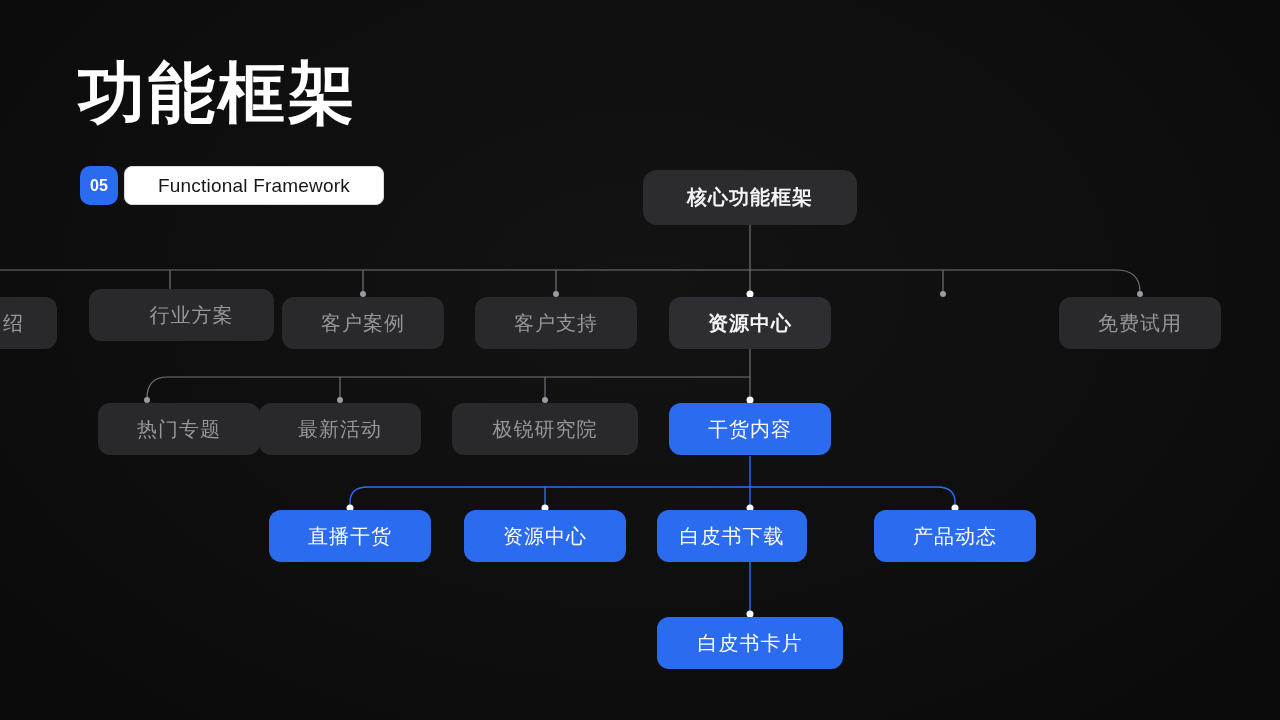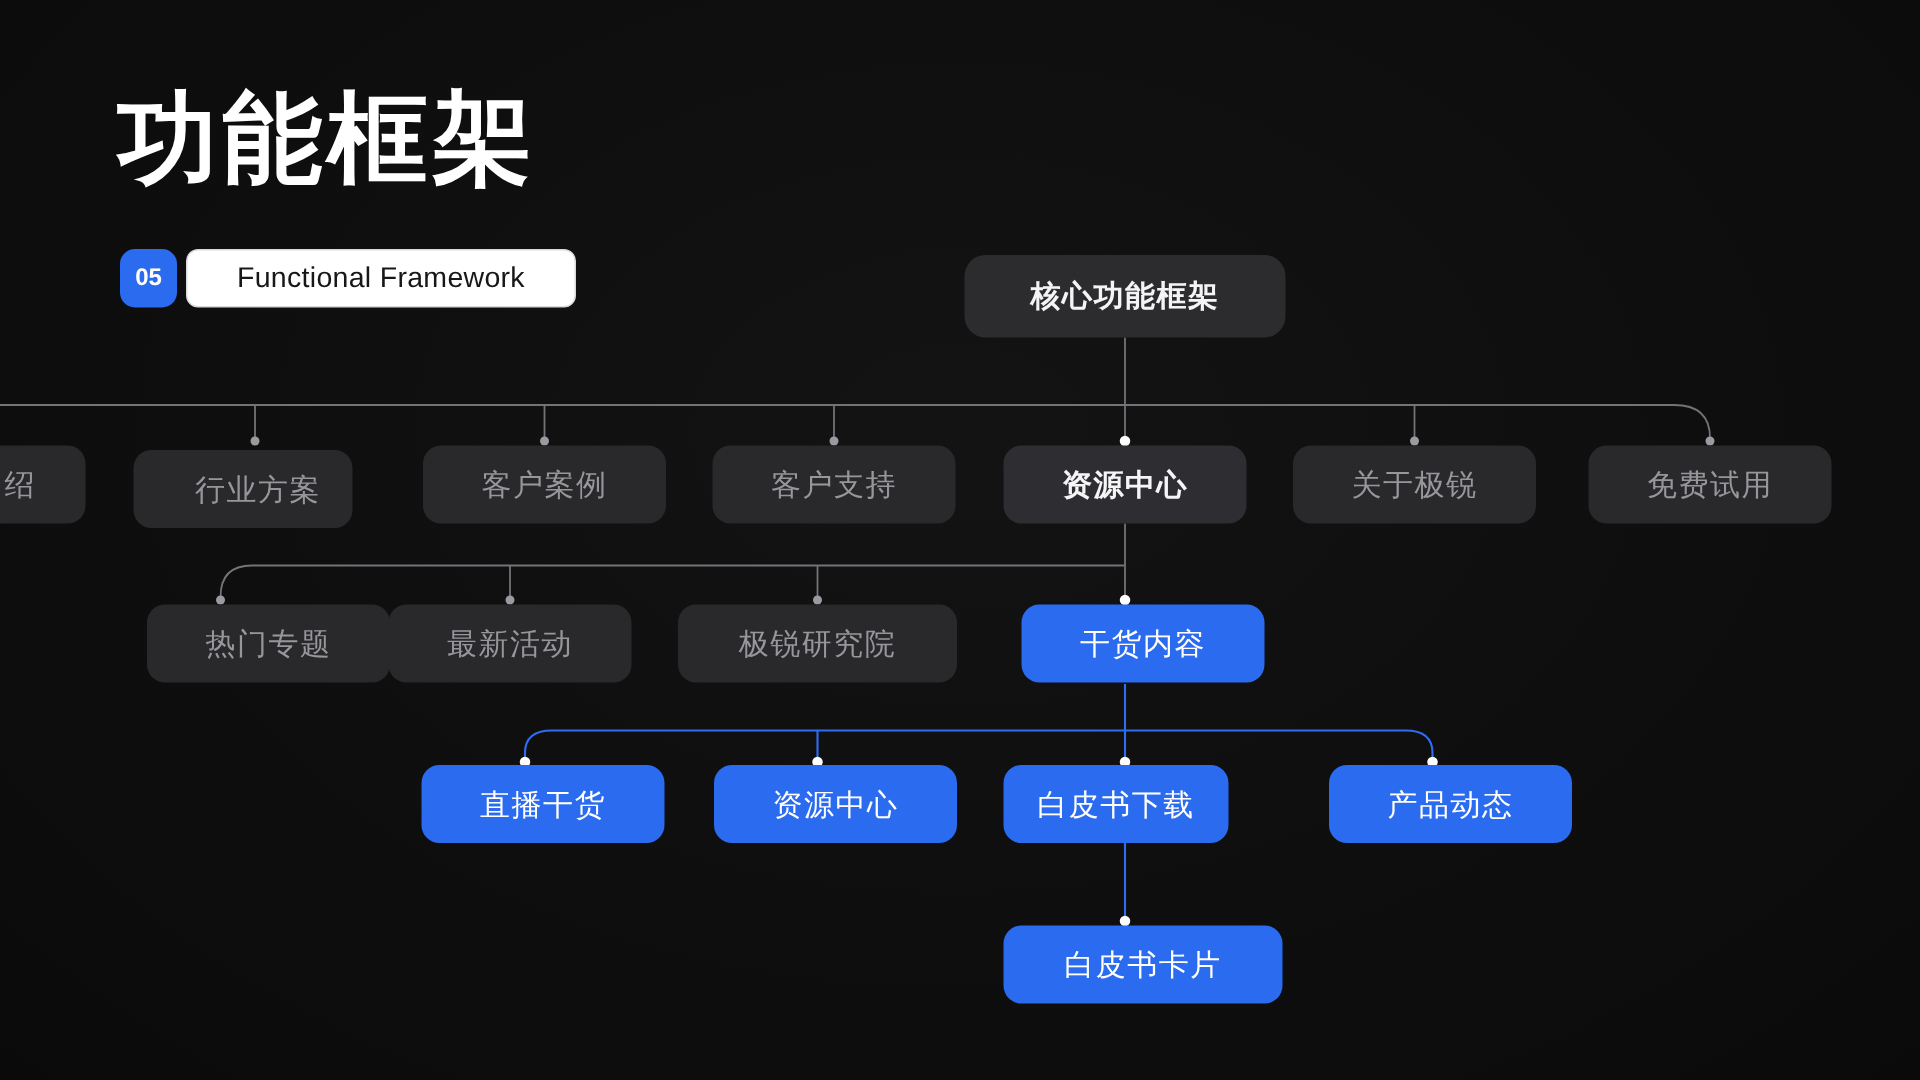--- a/index.html
+++ b/index.html
@@ -86,21 +86,20 @@
   }
   .node--dark-active {
     background: #2e2e32;
     color: #f5f5f7;
     font-weight: 600;
   }
   .node--blue {
     background: #2b6bf0;
     color: #ffffff;
     font-weight: 500;
-    margin-left: 12px;
   }
   .node--clipped {
     justify-content: flex-end;
     padding-right: 33px;
   }
 </style>
 </head>
 <body>
 
 <div class="stage">
@@ -149,25 +148,24 @@
 
   <h1 class="page-title">功能框架</h1>
   <div class="badge-row">
     <div class="badge-num">05</div>
     <div class="badge-pill">Functional Framework</div>
   </div>
 
   <div class="node node--root" style="left:643px; top:170px; width:214px;">核心功能框架</div>
 
   <div class="node node--gray node--clipped" style="left:-105px; top:297px; width:162px;">绍</div>
-  <div class="node node--gray" style="left:89px; top:300px; width:146px;padding-left:20px;">行业方案</div>
+  <div class="node node--gray" style="left:89px; top:289px; width:185px;padding-left:20px;">行业方案</div>
   <div class="node node--gray" style="left:282px; top:297px; width:162px;">客户案例</div>
   <div class="node node--gray" style="left:475px; top:297px; width:162px;">客户支持</div>
   <div class="node node--dark-active" style="left:669px; top:297px; width:162px;">资源中心</div>
-  <div class="node node--gray" style="left:862px; top:297px; width:162px;">关于极锐</div>
   <div class="node node--gray" style="left:1059px; top:297px; width:162px;">免费试用</div>
 
   <div class="node node--gray" style="left:66px; top:403px; width:162px;margin-left:32px;">热门专题</div>
   <div class="node node--gray" style="left:259px; top:403px; width:162px;">最新活动</div>
   <div class="node node--gray" style="left:452px; top:403px; width:186px;">极锐研究院</div>
   <div class="node node--blue" style="left:669px; top:403px; width:162px;">干货内容</div>
 
   <div class="node node--blue" style="left:269px; top:510px; width:162px;">直播干货</div>
   <div class="node node--blue" style="left:464px; top:510px; width:162px;">资源中心</div>
   <div class="node node--blue" style="left:657px; top:510px; width:150px;">白皮书下载</div>

